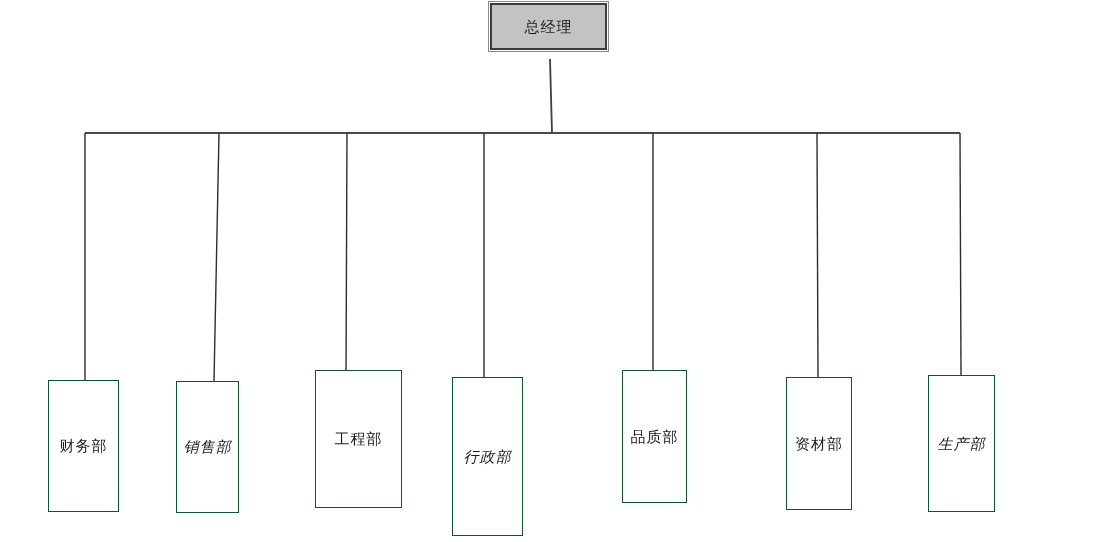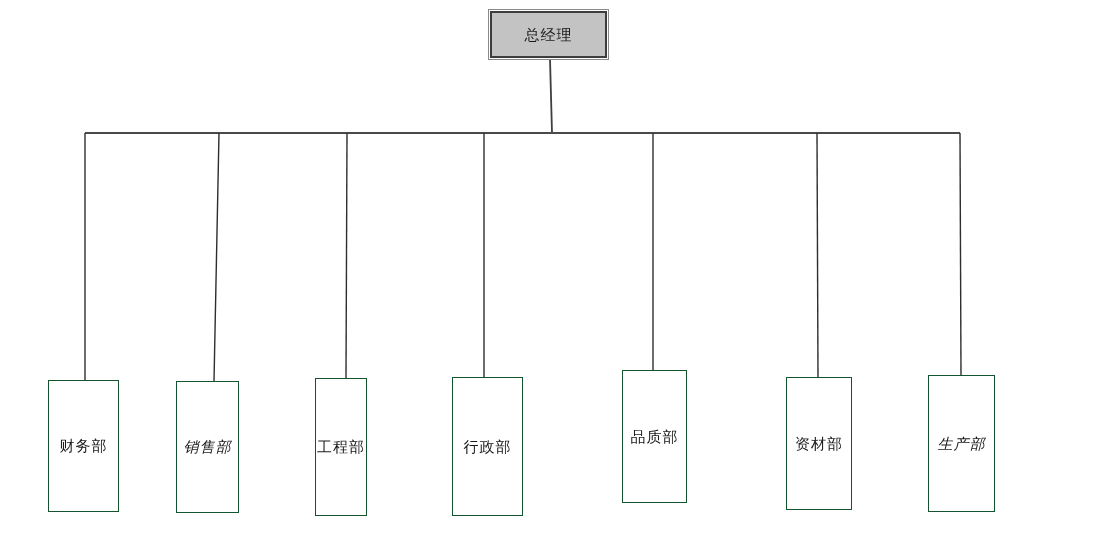--- a/index.html
+++ b/index.html
@@ -35,21 +35,21 @@
     text-align: center;
     color: #1a1a1a;
     font-size: 15px;
     letter-spacing: 1px;
     line-height: 1.2;
     cursor: default;
   }
 
   .node-root {
     left: 490px;
-    top: 11px;
+    top: 3px;
     width: 117px;
     height: 47px;
     background: #c3c3c3;
     border: 2px solid #3d3d3d;
     
     box-shadow: 0 0 0 1px #fdfdfd, 0 0 0 2px #8a8a8a;
     font-size: 15px;
   }
 
   .node-dept {
@@ -82,25 +82,25 @@
   </div>
 
   <div class="node node-dept" style="left:48px;  top:380px; width:71px; height:132px;">
     <span>财务部</span>
   </div>
 
   <div class="node node-dept" style="left:176px; top:381px; width:63px; height:132px;font-style:italic;">
     <span>销售部</span>
   </div>
 
-  <div class="node node-dept" style="left:315px; top:378px; width:52px; height:138px;text-align:right;">
+  <div class="node node-dept" style="left:315px; top:370px; width:87px; height:138px;text-align:right;">
     <span>工程部</span>
   </div>
 
-  <div class="node node-dept" style="left:452px; top:377px; width:71px; height:139px;">
+  <div class="node node-dept" style="left:452px; top:377px; width:71px; height:159px;font-style:italic;">
     <span>行政部</span>
   </div>
 
   <div class="node node-dept" style="left:622px; top:370px; width:65px; height:133px;">
     <span>品质部</span>
   </div>
 
   <div class="node node-dept" style="left:786px; top:377px; width:66px; height:133px;">
     <span>资材部</span>
   </div>

